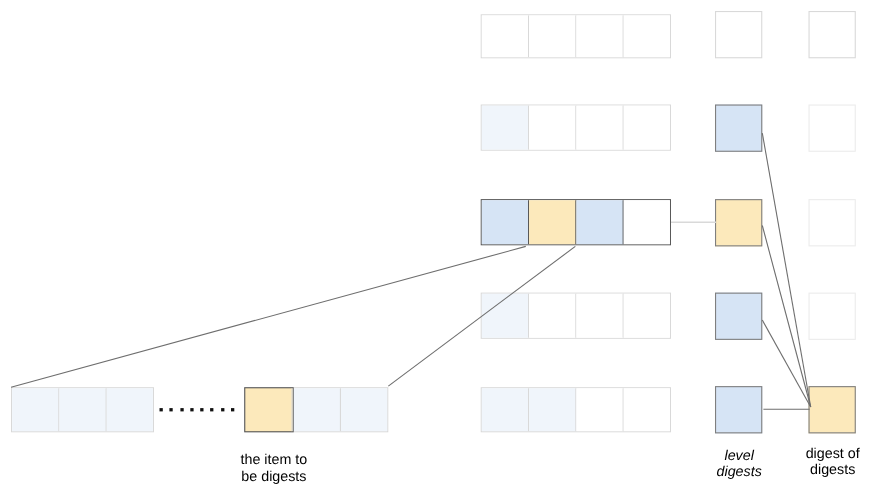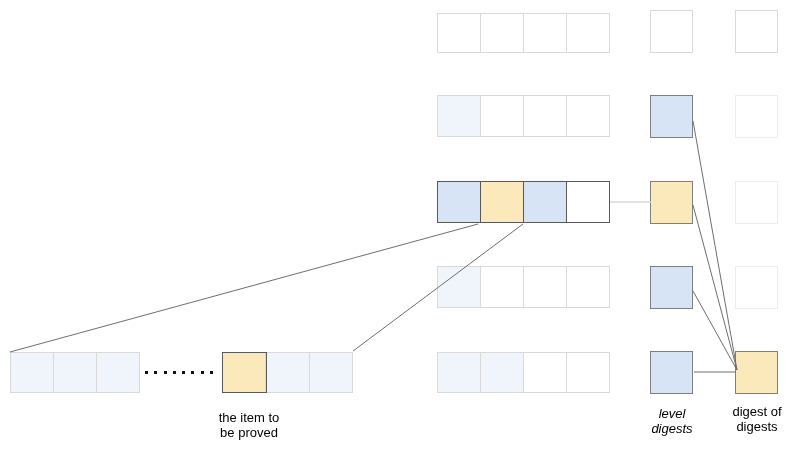--- a/index.html
+++ b/index.html
@@ -93,21 +93,21 @@
       <span class="dot" style="height: 3px; width: 3px;"></span>
       <span class="dot" style="height: 3px; width: 3px;"></span>
       <span class="dot" style="height: 3px; width: 3px;"></span>
       <span class="dot" style="height: 3px; width: 3px;"></span>
       <span class="dot" style="height: 3px; width: 3px;"></span>
     </div>
 
 
   <div class="lbl" style="left:199px;top:391px;width:100px;margin-top:19px;">
     <div>the item to</div>
-    <div>be proved</div>
+    <div>be digests</div>
   </div>
 
   <div class="lbl" style="left:630px;top:406px;width:84px;font-style:italic;">
     <div>level</div>
     <div>digests</div>
   </div>
 
   <div class="lbl" style="left:714px;top:384px;width:86px;margin-top:20px;">
     <div>digest of</div>
     <div>digests</div>

